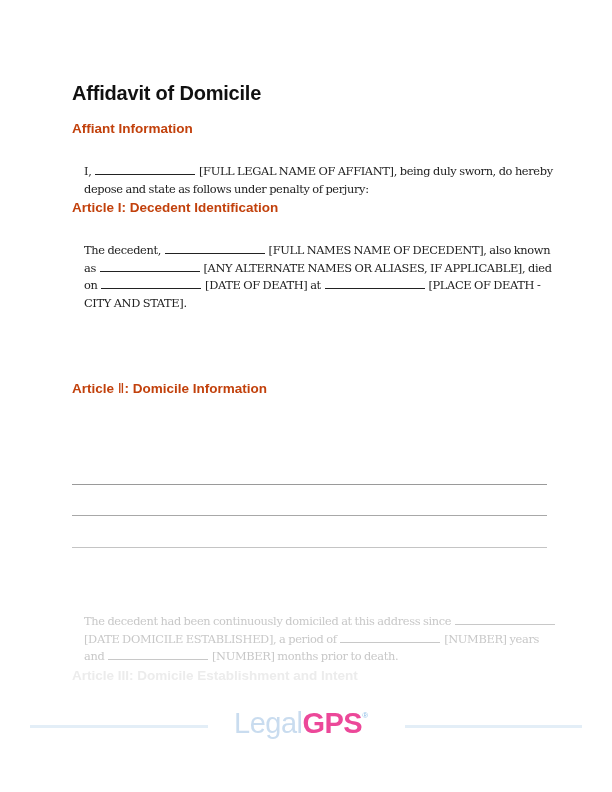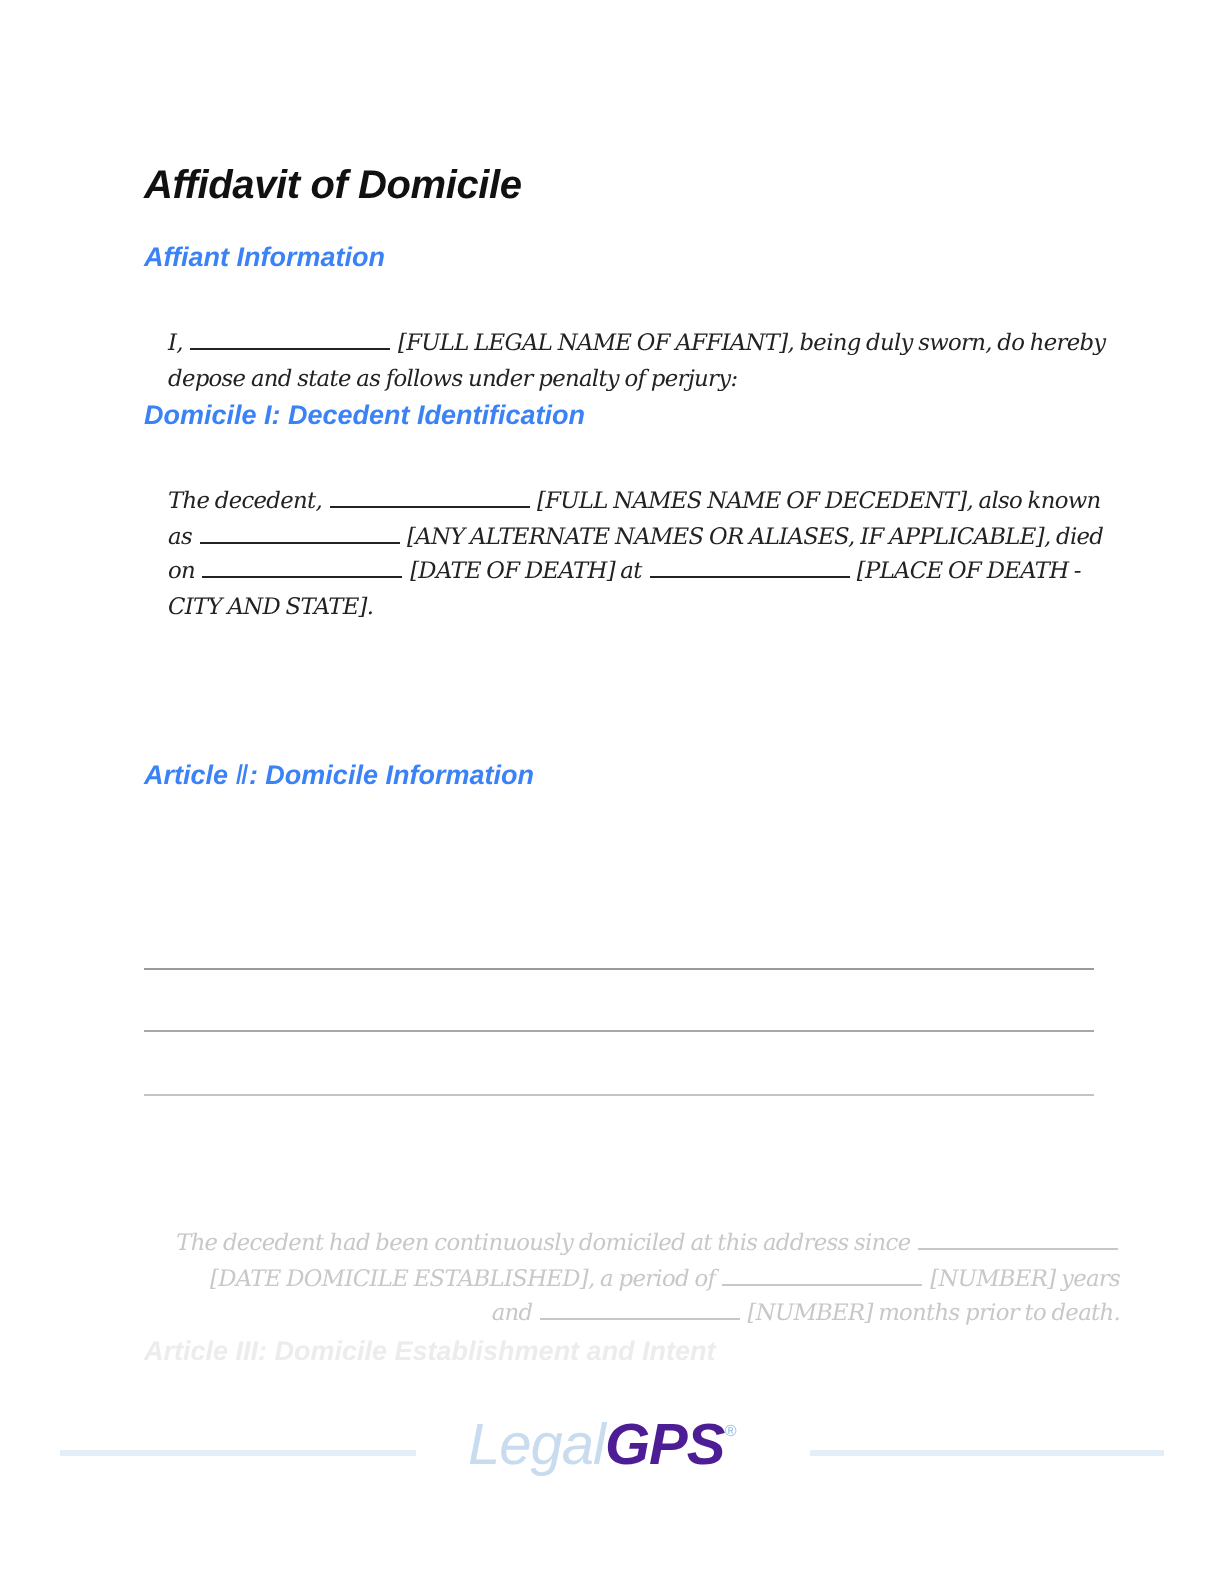--- a/index.html
+++ b/index.html
@@ -1,77 +1,77 @@
 <!DOCTYPE html>
 <html><head>
 <meta charset="utf-8">
 <style>
   html, body { margin: 0; padding: 0; background: #ffffff; }
   body { width: 612px; height: 792px; position: relative; overflow: hidden; }
-  .page { position: absolute; left: 0; top: 0; width: 612px; height: 560px; background: #fff; font-style: italic; }
+  .page { position: absolute; left: 0; top: 0; width: 612px; height: 560px; background: #fff; }
   .title {
     position: absolute; left: 72px; top: 82px;
     font-family: "Liberation Sans", sans-serif; font-weight: bold;
     font-size: 20px; color: #111; margin: 0; letter-spacing: -0.2px;
   }
   .h2 {
     position: absolute; left: 72px;
     font-family: "Liberation Sans", sans-serif; font-weight: bold;
-    font-size: 13.5px; color: #3b82f6; margin: 0;
+    font-size: 13.5px; color: #c2410c; margin: 0;
   }
   .para {
     position: absolute; left: 72px; width: 476px;
     font-family: "DejaVu Serif", serif; font-size: 11.4px;
     line-height: 17.5px; color: #222; margin: 12px;
     letter-spacing: -0.35px; word-spacing: -0.5px;
   }
   .blank {
     display: inline-block; width: 100px; height: 1px;
     border-bottom: 1px solid #222; vertical-align: baseline;
     margin: 0 1px;
   }
-  .faded { color: #c8c8c8; text-align: right; }
+  .faded { color: #c8c8c8; }
   .faded .blank { border-bottom-color: #c8c8c8; }
   .faded2 { color: #e6e6e6; }
   .fillline {
     position: absolute; left: 72px; width: 475px; height: 0;
     border-top: 1px solid #9a9a9a;
   }
   .placeholder-line {
     position: absolute; left: 72px;
     font-family: "DejaVu Serif", serif; font-size: 11.4px;
     color: #b5b5b5; letter-spacing: -0.35px; margin: 0;
   }
   .footer-line {
     position: absolute; top: 725px; height: 3px; background: #e3eef7;
   }
   .logo {
     position: absolute; left: 234px; top: 707px;
     font-family: "Liberation Sans", sans-serif; font-size: 29px;
     color: #c9dcef; letter-spacing: -0.5px; white-space: nowrap;
   }
-  .logo .gps { font-weight: bold; color: #4c1d95; }
+  .logo .gps { font-weight: bold; color: #ec4899; }
   .logo .reg { font-size: 8px; vertical-align: top; position: relative; top: 4px; color: #8dbde6; }
 </style>
 </head>
 <body>
 
 <div class="page">
 
   <h1 class="title">Affidavit of Domicile</h1>
 
   <h2 class="h2" style="top:121px;">Affiant Information</h2>
 
   <p class="para" style="top:151px;">
     <span>I,</span>
     <span class="blank"></span>
     <span>[FULL LEGAL NAME OF AFFIANT], being duly sworn, do hereby depose and state as follows under penalty of perjury:</span>
   </p>
 
-  <h2 class="h2" style="top:200px;">Domicile I: Decedent Identification</h2>
+  <h2 class="h2" style="top:200px;">Article I: Decedent Identification</h2>
 
   <p class="para" style="top:230px;">
     <span>The decedent,</span>
     <span class="blank"></span>
     <span>[FULL NAMES NAME OF DECEDENT], also known as</span>
     <span class="blank"></span>
     <span>[ANY ALTERNATE NAMES OR ALIASES, IF APPLICABLE], died on</span>
     <span class="blank"></span>
     <span>[DATE OF DEATH] at</span>
     <span class="blank"></span>

